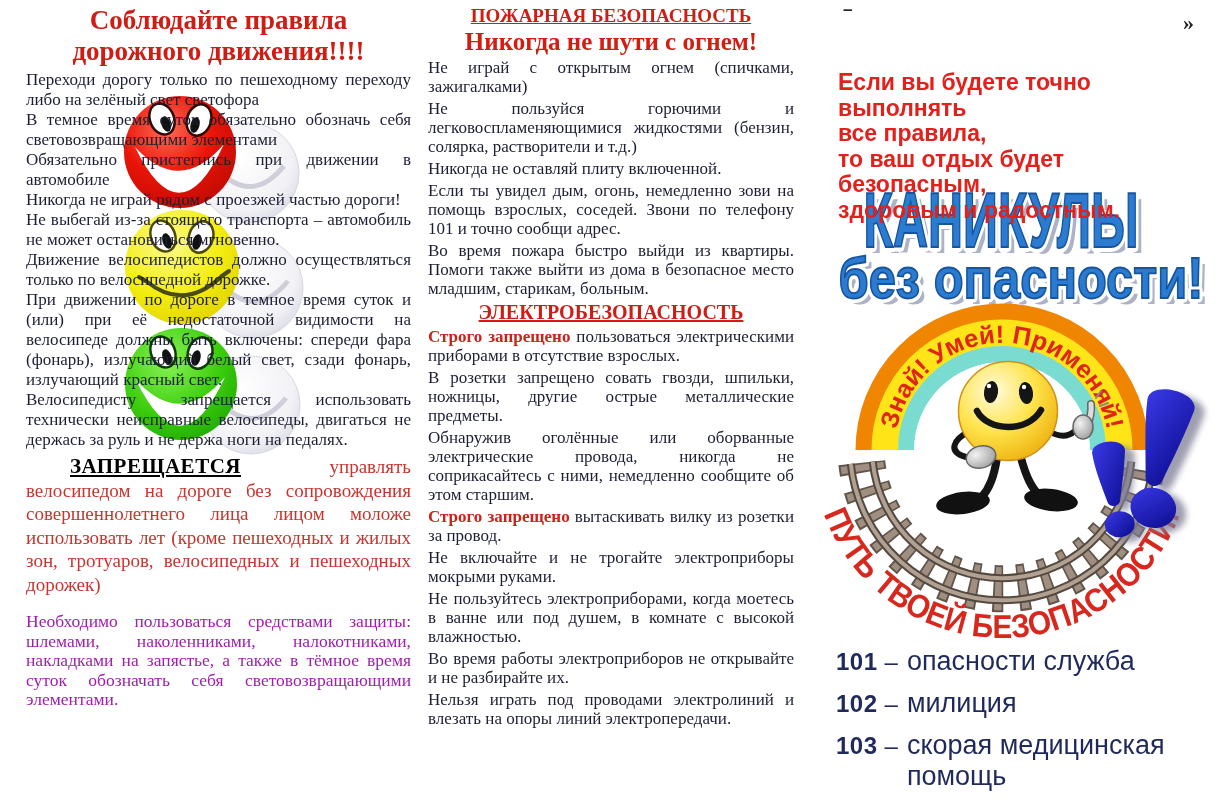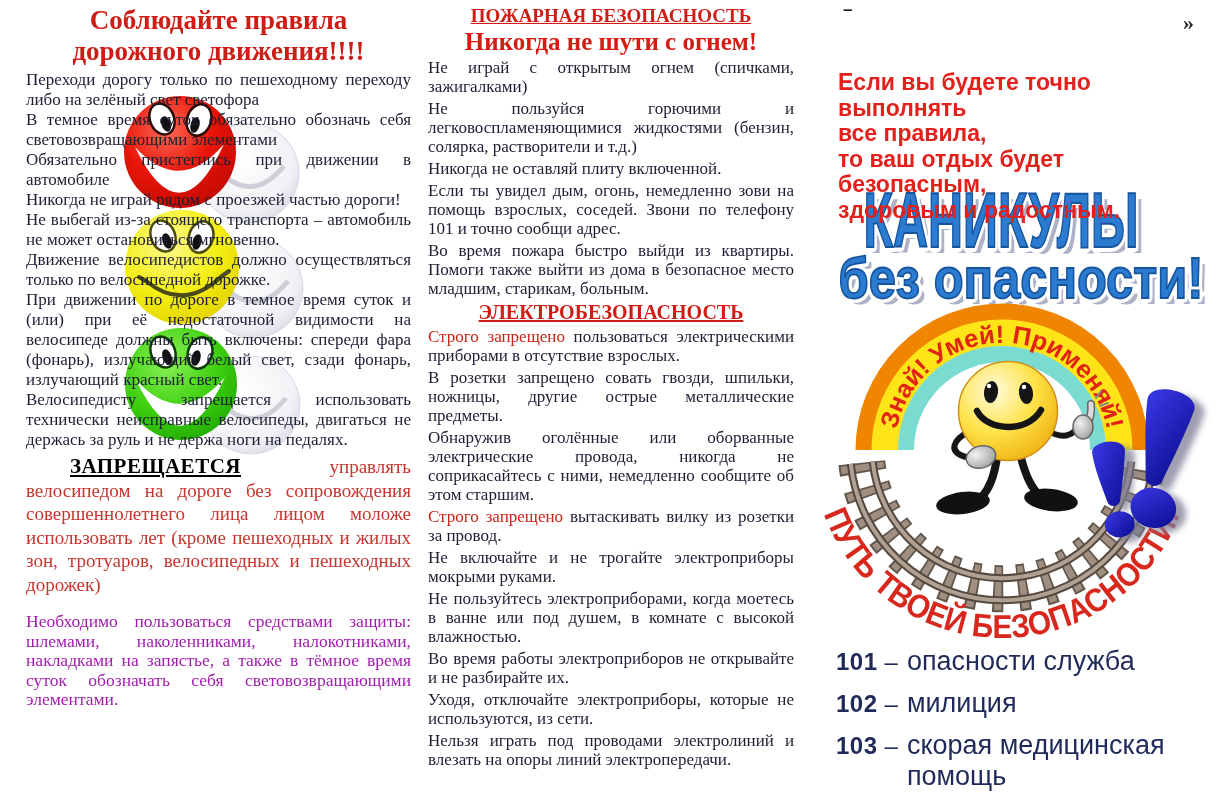--- a/index.html
+++ b/index.html
@@ -11,21 +11,21 @@
   .col-mid{left:428px;top:5px;width:366px;}
   .left-title{color:#cf1d15;font-weight:bold;font-size:27px;line-height:31px;text-align:center;margin:0 0 3px 0;}
   .body-p{font-size:17px;line-height:20px;text-align:justify;margin:0;}
   .mid-p{font-size:17px;line-height:19px;text-align:justify;margin:0 0 3px 0;}
   .ban{margin:5px 0 0 0;font-size:19px;line-height:23.5px;text-align:justify;color:#c8352e;}
   .ban-head{color:#000000;font-weight:bold;font-size:21px;text-decoration:underline;letter-spacing:.5px;margin-left:44px;}
   .protection{margin:16px 0 0 0;font-size:17.5px;line-height:19.5px;text-align:justify;color:#a21caf;}
   .fire-title{color:#cf1d15;font-weight:bold;font-size:19px;text-align:center;text-decoration:underline;margin:0;}
   .fire-sub{color:#d41c12;font-weight:bold;font-size:25px;text-align:center;margin:1px 0 2px 0;}
   .elec-title{color:#cf1d15;font-weight:bold;font-size:20px;text-align:center;text-decoration:underline;margin:2px 0 3px 0;}
-  .red-lead{color:#cc2318;font-weight:normal;}
+  .red-lead{color:#cc2318;font-weight:bold;}
   .intro{position:absolute;z-index:1;left:838px;top:70px;width:362px;text-align:left;
          font-family:"Liberation Sans", sans-serif;font-weight:bold;font-size:23px;line-height:25.5px;color:#e3201b;}
   .phones{position:absolute;z-index:1;left:836px;top:646px;width:392px;
           font-family:"Liberation Sans", sans-serif;color:#1f2a5a;}
   .phone-row{display:flex;align-items:baseline;margin-bottom:11px;}
   .phone-num{font-size:24px;letter-spacing:.5px;font-weight:bold;}
   .phone-sep{font-size:24px;margin:0 9px 0 7px;}
   .phone-label{font-size:27px;}
   .stray-dash{position:absolute;z-index:1;left:843px;top:0px;font-family:"Liberation Sans",sans-serif;
               font-weight:bold;font-size:17px;color:#222;}
@@ -216,21 +216,20 @@
     </p>
     <p class="mid-p">В розетки запрещено совать гвозди, шпильки, ножницы, другие острые металлические предметы.</p>
     <p class="mid-p">Обнаружив оголённые или оборванные электрические провода, никогда не соприкасайтесь с ними, немедленно сообщите об этом старшим.</p>
     <p class="mid-p">
       <b class="red-lead">Строго запрещено</b>
       <span>вытаскивать вилку из розетки за провод.</span>
     </p>
     <p class="mid-p">Не включайте и не трогайте электроприборы мокрыми руками.</p>
     <p class="mid-p">Не пользуйтесь электроприборами, когда моетесь в ванне или под душем, в комнате с высокой влажностью.</p>
     <p class="mid-p">Во время работы электроприборов не открывайте и не разбирайте их.</p>
-    <p class="mid-p">Уходя, отключайте электроприборы, которые не используются, из сети.</p>
     <p class="mid-p">Нельзя играть под проводами электролиний и влезать на опоры линий электропередачи.</p>
   </div>
 
   <div class="intro">
     <div>Если вы будете точно выполнять</div>
     <div>все правила,</div>
     <div>то ваш отдых будет безопасным,</div>
     <div>здоровым и радостным.</div>
   </div>
 

